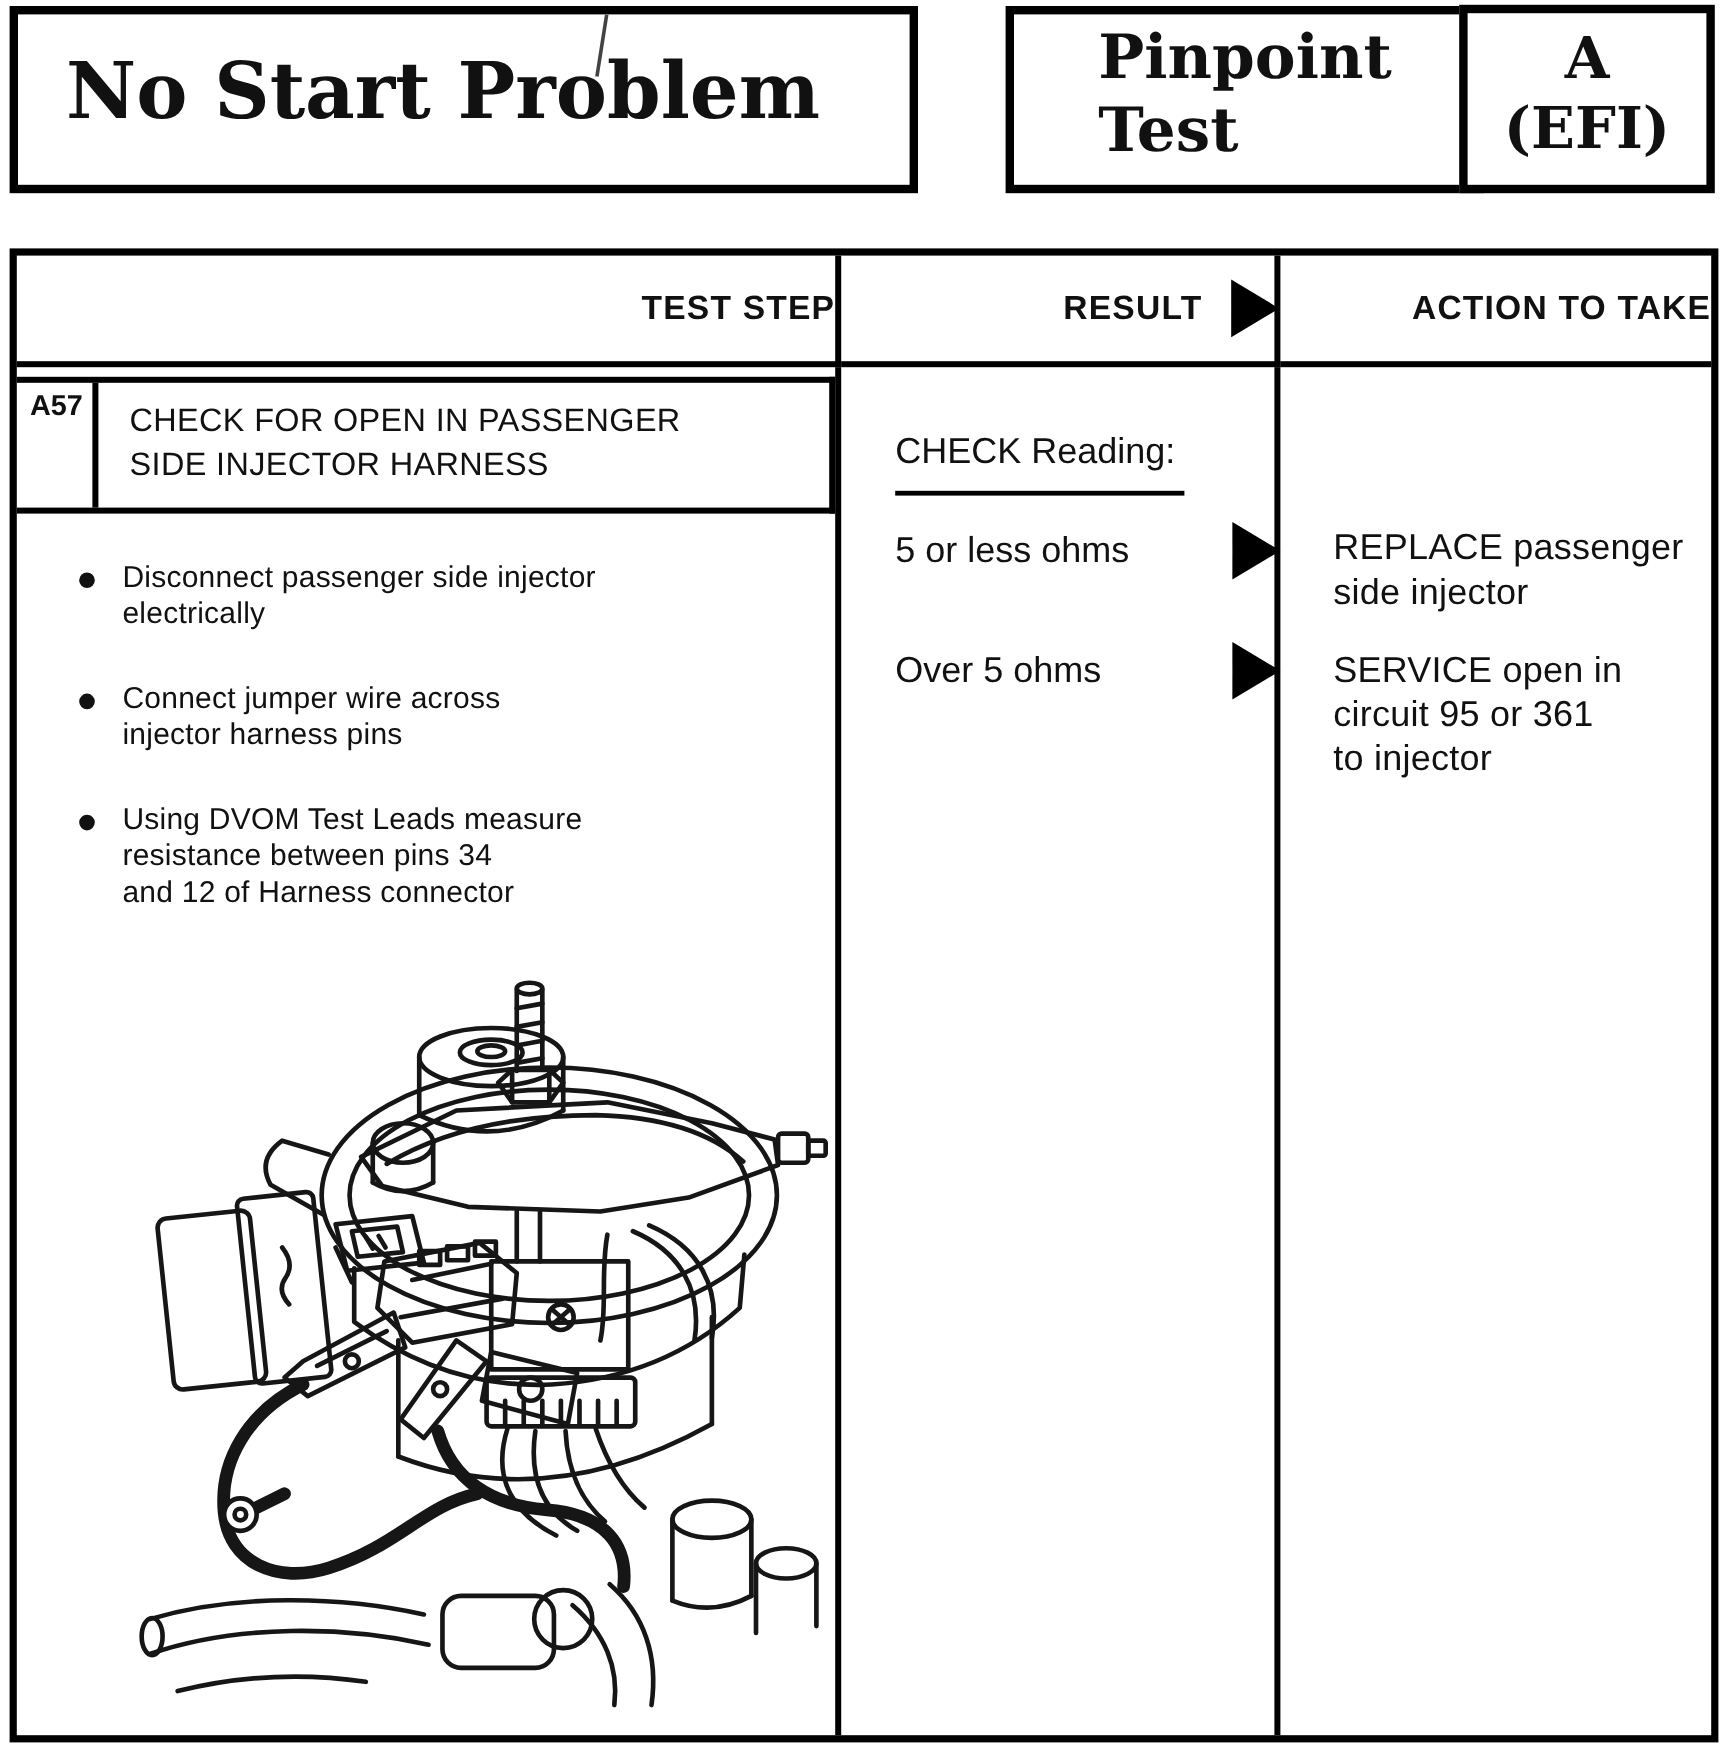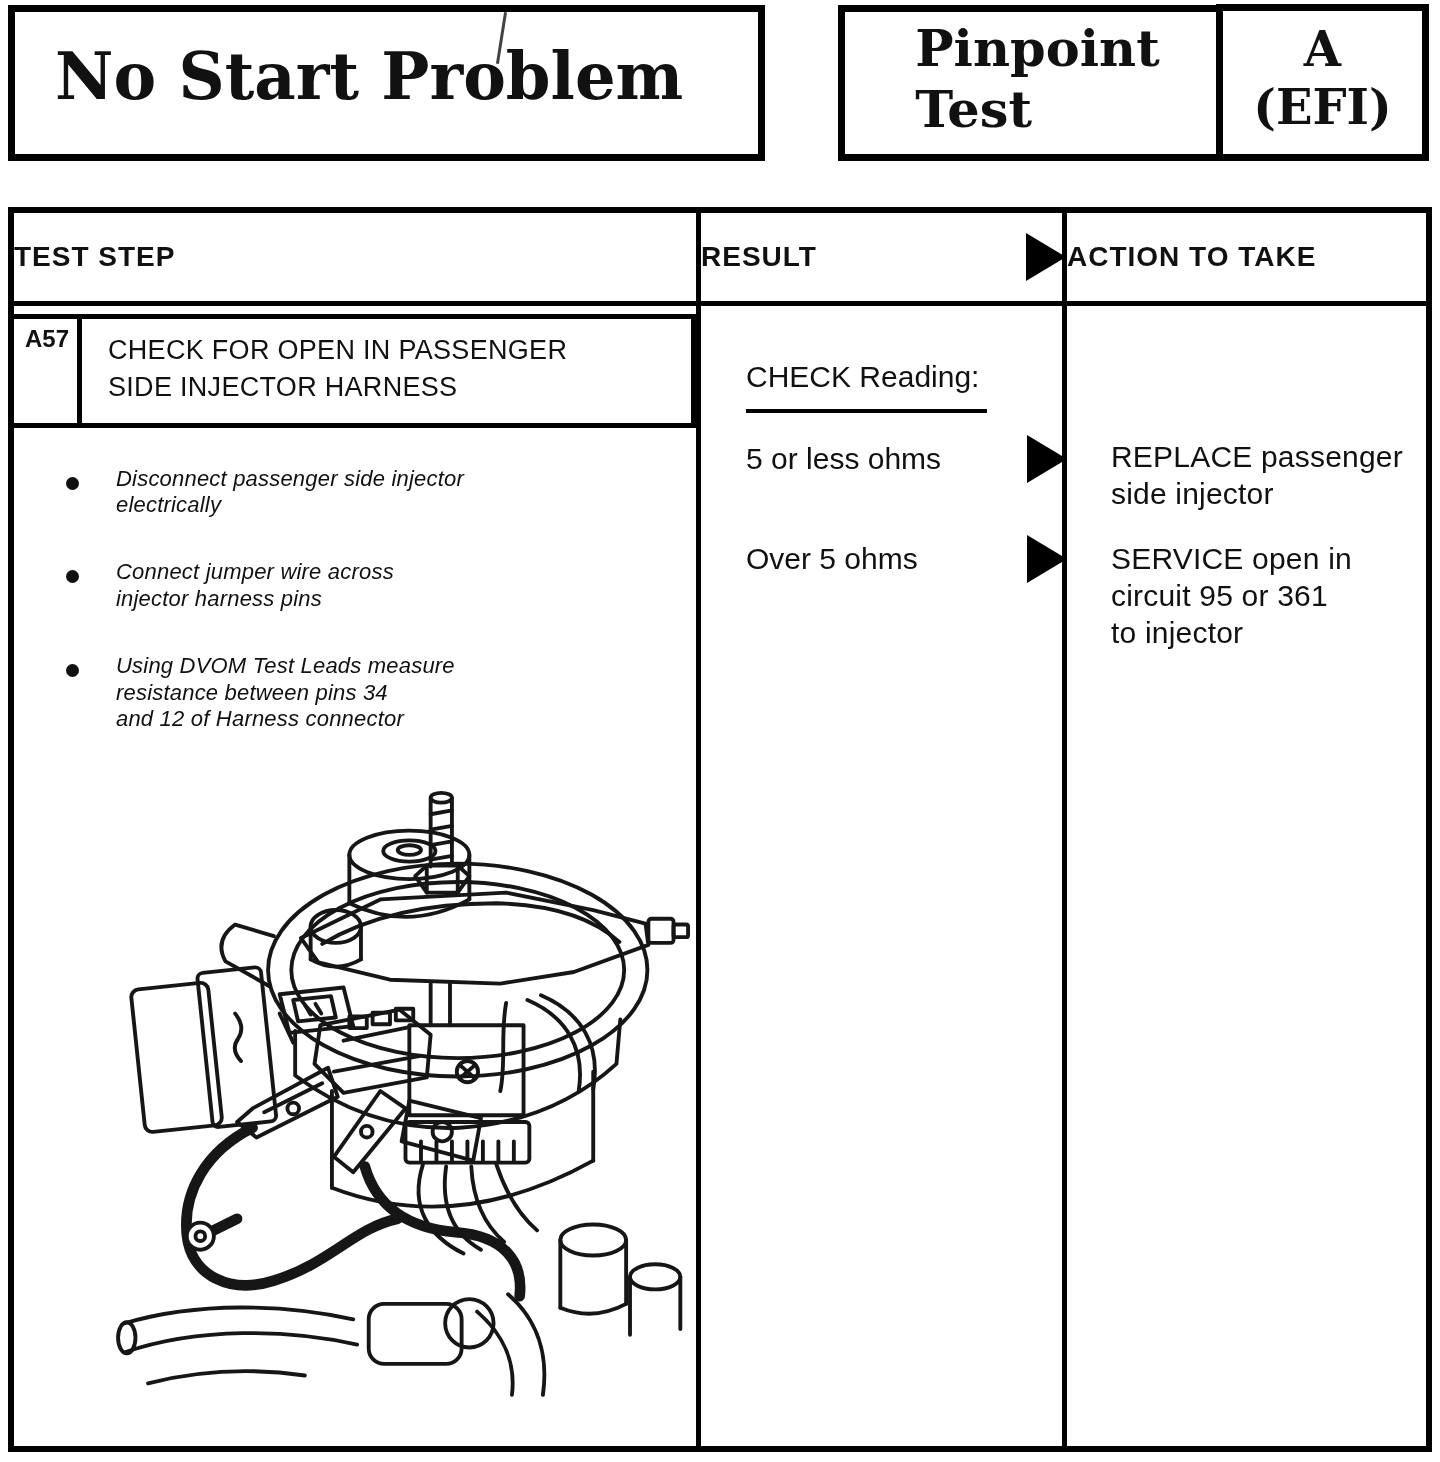--- a/index.html
+++ b/index.html
@@ -45,21 +45,21 @@
     position:absolute; left:8px; top:207px; width:1424px; height:1245px;
     border:6px solid #000; background:#fff;
     display:grid;
     grid-template-columns:687px 366px 1fr;
     grid-template-rows:93px 1fr;
   }
   .cell { position:relative; }
   .b-right { border-right:5px solid #000; }
   .b-bottom { border-bottom:5px solid #000; }
   .th {
-    display:flex; align-items:center; justify-content:flex-start;
+    display:flex; align-items:center; justify-content:flex-end;
     font-weight:bold; font-size:28px; letter-spacing:1px;
   }
   .tri {
     width:0; height:0; border-style:solid;
     border-color:transparent transparent transparent #000;
     border-width:24px 0 24px 40px;
   }
   .th-result .tri { position:absolute; right:-4px; top:50%; transform:translateY(-50%); }
   
   .step-head {
@@ -76,23 +76,22 @@
     font-size:27px; line-height:1.38; white-space:pre-line;
     font-weight:500; letter-spacing:.3px;
   }
   .bullets { margin:38px 30px 0 52px; }
   .bullet { display:flex; margin-bottom:40px; }
   .bullet-dot {
     flex:0 0 13px; width:13px; height:13px; border-radius:50%;
     background:#111; margin-top:11px;
   }
   .bullet-text {
-    margin-left:37px; font-size:22px; line-height:1.22; white-space:pre-line;
+    margin-left:23px; font-size:25px; line-height:1.22; white-space:pre-line;
     letter-spacing:.2px;
-    font-style:italic;
   }
   .illus-wrap { margin:48px 0 0 76px; width:600px; height:620px; }
   
   .dvom-label {
     position:absolute; top:54px; left:45px;
     font-size:30px; padding:0 8px 15px 0;
     border-bottom:4px solid #000;
   }
   .outcome-row {
     position:absolute; left:45px; right:0; height:50px;

